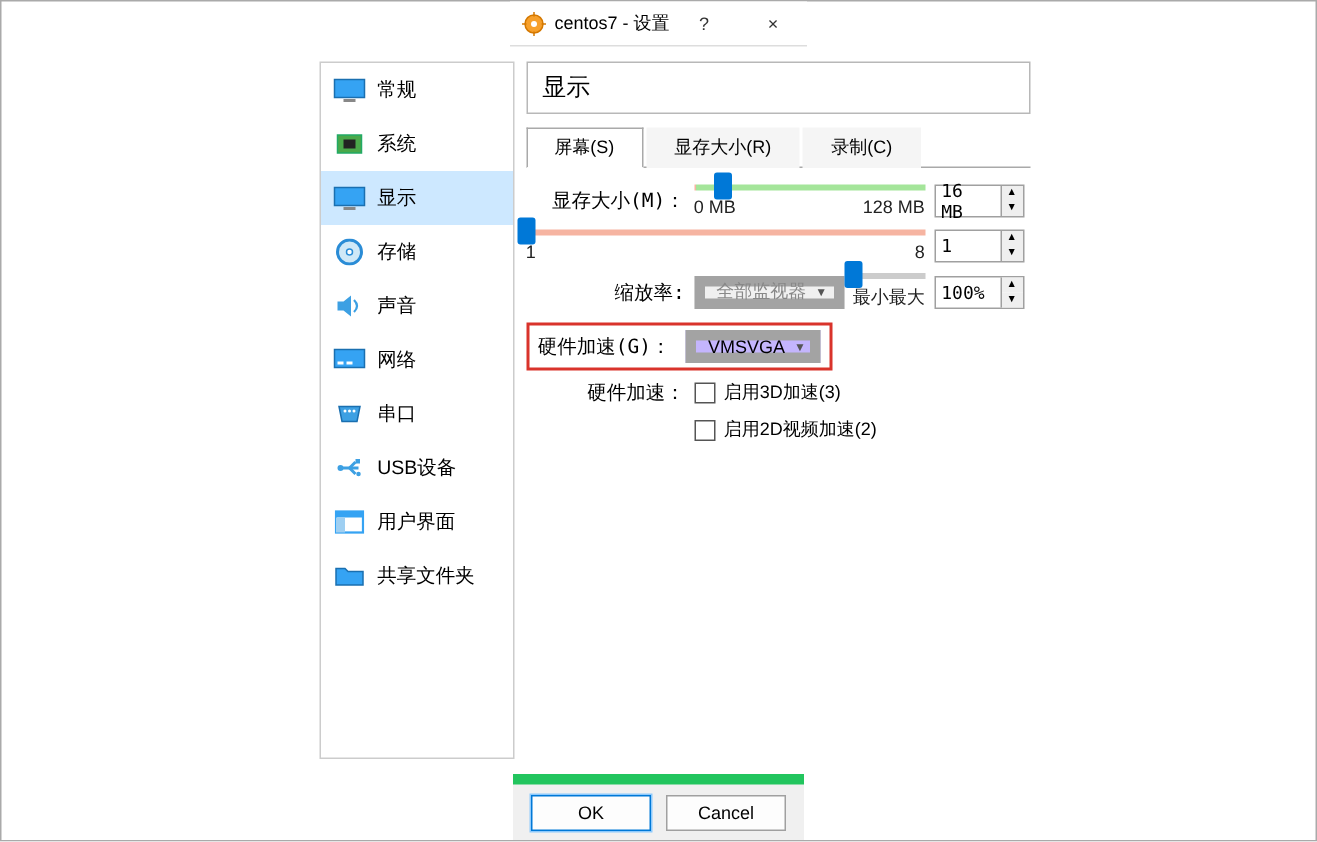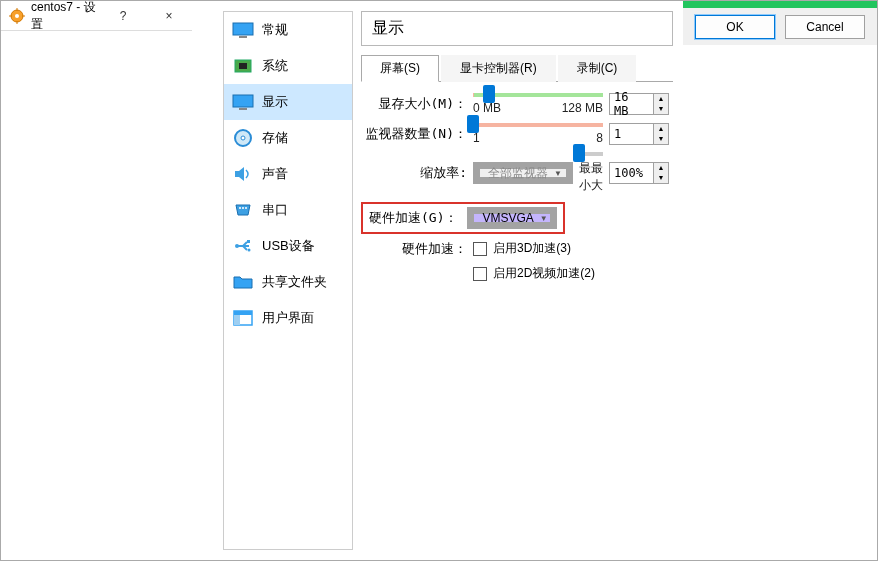--- a/index.html
+++ b/index.html
@@ -1,18 +1,18 @@
 <!DOCTYPE html>
 <html><head>
 <meta charset="utf-8">
 <style>
 * { box-sizing: border-box; margin: 0; padding: 0; font-family: "Microsoft YaHei", "SimSun", Arial, sans-serif; font-size: 12px; }
 body { background: #f0f0f0; width: 878px; height: 561px; overflow: hidden; }
 
-.window { width: 878px; height: 561px; background: #fff; border: 1px solid #aaa; display: flex; flex-direction: row; }
+.window { width: 878px; height: 561px; background: #fff; border: 1px solid #aaa; display: flex; flex-direction: column; align-items: center; }
 
 .titlebar { height: 30px; background: #fff; display: flex; align-items: center; padding: 0 0 0 8px; border-bottom: 1px solid #ddd; }
 .titlebar .icon { width: 16px; height: 16px; margin-right: 6px; }
 .titlebar .title { flex: 1; font-size: 12px; color: #000; }
 .titlebar .btn { width: 46px; height: 30px; display: flex; align-items: center; justify-content: center; font-size: 14px; color: #333; }
 
 .body { flex: 1; display: flex; padding: 10px; gap: 8px; }
 
 .sidebar { width: 130px; border: 1px solid #ccc; background: #fff; overflow: hidden; margin-left: 21px; }
 .sidebar-item { height: 36px; display: flex; align-items: center; padding: 0 8px; gap: 8px; cursor: pointer; }
@@ -130,20 +130,30 @@
         <span class="icon">
             <svg width="20" height="16" viewBox="0 0 20 16">
               <polygon points="2,5 6,5 11,1 11,15 6,11 2,11" fill="#3da0e3"></polygon>
               <path d="M13 4 Q17 8 13 12" fill="none" stroke="#3da0e3" stroke-width="1.5"></path>
             </svg>
           </span>
         <span class="label">声音</span>
       </div>
       <div class="sidebar-item">
         <span class="icon">
+            <svg width="22" height="16" viewBox="0 0 22 16">
+              <rect x="1" y="1" width="20" height="12" fill="#35a3f3" stroke="#1a6fb0"></rect>
+              <rect x="3" y="9" width="4" height="2" fill="#fff"></rect>
+              <rect x="9" y="9" width="4" height="2" fill="#fff"></rect>
+            </svg>
+          </span>
+        <span class="label">网络</span>
+      </div>
+      <div class="sidebar-item">
+        <span class="icon">
             <svg width="20" height="16" viewBox="0 0 20 16">
               <path d="M3 3 L17 3 L15 13 L5 13 Z" fill="#3da0e3" stroke="#1a6fb0"></path>
               <circle cx="7" cy="6" r="1" fill="#fff"></circle>
               <circle cx="10" cy="6" r="1" fill="#fff"></circle>
               <circle cx="13" cy="6" r="1" fill="#fff"></circle>
             </svg>
           </span>
         <span class="label">串口</span>
       </div>
       <div class="sidebar-item">
@@ -155,45 +165,45 @@
               <line x1="10" y1="8" x2="14" y2="12" stroke="#3da0e3" stroke-width="2"></line>
               <rect x="14" y="2" width="3" height="3" fill="#3da0e3"></rect>
               <circle cx="16" cy="12" r="1.5" fill="#3da0e3"></circle>
             </svg>
           </span>
         <span class="label">USB设备</span>
       </div>
       <div class="sidebar-item">
         <span class="icon">
             <svg width="20" height="16" viewBox="0 0 20 16">
-              <path d="M1 3 L7 3 L9 5 L19 5 L19 14 L1 14 Z" fill="#35a3f3" stroke="#1a6fb0"></path>
-            </svg>
-          </span>
-        <span class="label">共享文件夹</span>
-      </div>
-      <div class="sidebar-item">
-        <span class="icon">
-            <svg width="20" height="16" viewBox="0 0 20 16">
               <rect x="1" y="1" width="18" height="14" fill="#fff" stroke="#35a3f3" stroke-width="1.5"></rect>
               <rect x="1" y="1" width="18" height="4" fill="#35a3f3"></rect>
               <rect x="1" y="5" width="6" height="10" fill="#9ecff2"></rect>
             </svg>
           </span>
         <span class="label">用户界面</span>
       </div>
+      <div class="sidebar-item">
+        <span class="icon">
+            <svg width="20" height="16" viewBox="0 0 20 16">
+              <path d="M1 3 L7 3 L9 5 L19 5 L19 14 L1 14 Z" fill="#35a3f3" stroke="#1a6fb0"></path>
+            </svg>
+          </span>
+        <span class="label">共享文件夹</span>
+      </div>
     </div>
 
     <div class="main">
       <div class="panel-title-box">
         <span class="panel-title">显示</span>
       </div>
 
       <div class="tabs">
         <div class="tab active"><span>屏幕(S)</span></div>
-        <div class="tab"><span>显卡控制器(R)</span></div>
+        <div class="tab"><span>显存大小(R)</span></div>
         <div class="tab"><span>录制(C)</span></div>
       </div>
 
       <div class="form">
 
         <div class="row">
           <div class="row-label">显存大小(M)：</div>
           <div class="row-control">
             <div class="slider-wrap">
               <div class="slider-track vm"></div>
@@ -207,21 +217,20 @@
               <span class="val">16 MB</span>
               <div class="spinners">
                   <div class="spin">▲</div>
                   <div class="spin">▼</div>
                 </div>
             </div>
           </div>
         </div>
 
         <div class="row" style="margin-top:6px">
-          <div class="row-label">监视器数量(N)：</div>
           <div class="row-control">
             <div class="slider-wrap">
               <div class="slider-track mon"></div>
               <div class="thumb" style="left:0%"></div>
               <div class="slider-labels">
                 <span>1</span>
                 <span>8</span>
               </div>
             </div>
             <div class="numbox">

